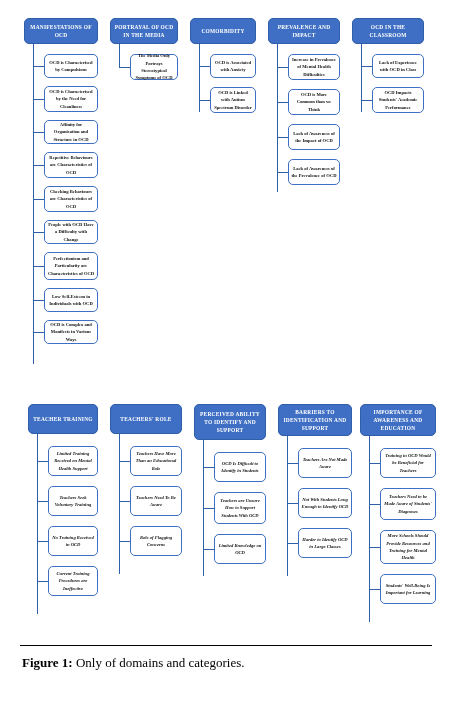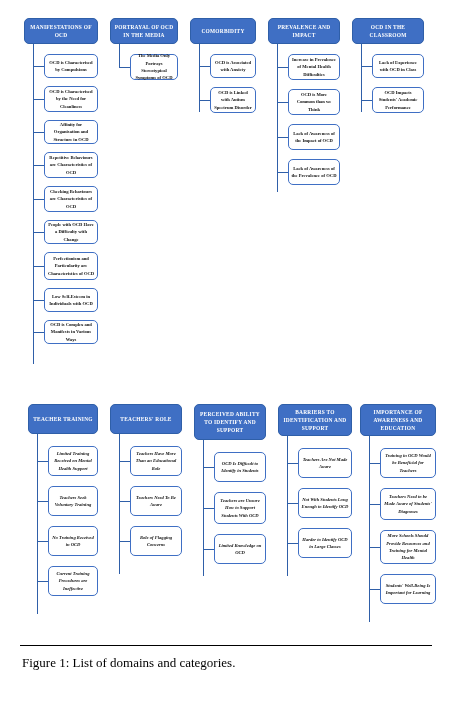--- a/index.html
+++ b/index.html
@@ -120,21 +120,21 @@
     position: absolute;
     left: 22px;
     top: 655px;
     width: 410px;
     font-family: "Liberation Serif", serif;
     font-size: 13px;
     line-height: 1.3;
     color: #000000;
   }
   .caption .cap-label {
-    font-weight: 400;
+    font-weight: 700;
   }
 </style>
 </head>
 <body>
 
 <div id="figure-page">
 
   <div class="chart-area">
 
     <div class="column" style="left:24px; top:18px; width:74px;">
@@ -450,16 +450,16 @@
           <span>Students' Well-Being Is Important for Learning</span>
         </div>
       </div>
     </div>
 
   </div>
 
   <div class="caption-rule"></div>
 
   <div class="caption">
-    <span class="cap-label">Figure 1:</span><span> List of domains and categories.</span>
+    <span class="cap-label">Figure 1:</span><span> Only of domains and categories.</span>
   </div>
 
 </div>
 
 </body></html>

